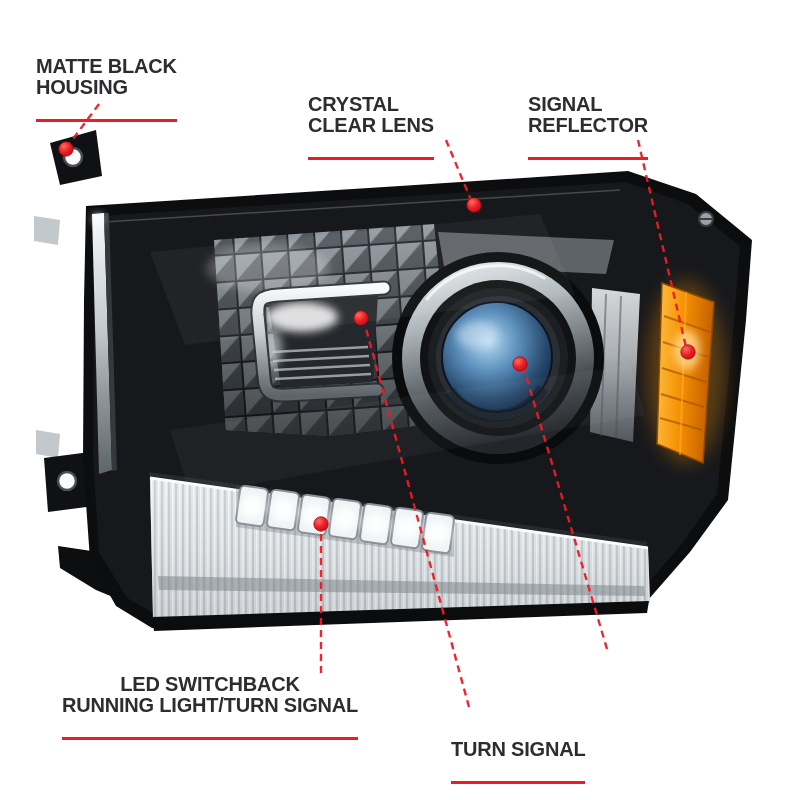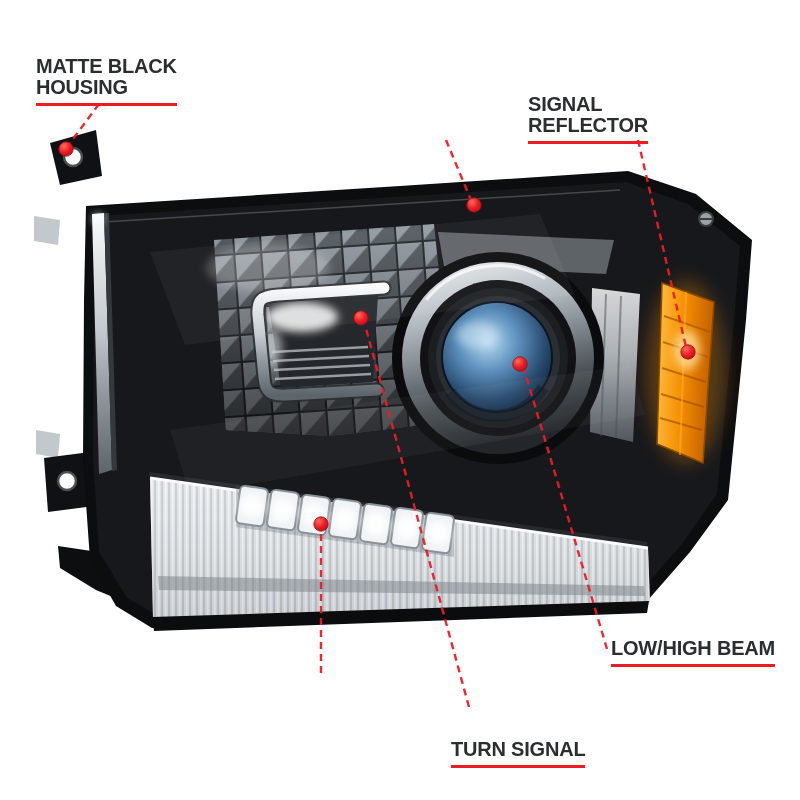--- a/index.html
+++ b/index.html
@@ -2,21 +2,21 @@
 <html style="--red: #EC1B24; --ink: #2B2D2F;"><head>
 <meta charset="utf-8">
 <style>
   :root { --red:#ec1b24; --ink:#2b2d2f; }
   html,body { margin:0; padding:0; background:#fff; }
   .stage { position:relative; width:800px; height:800px; background:#fff; overflow:hidden;
            font-family:"Liberation Sans", sans-serif; }
   .art { position:absolute; left:0; top:0; }
   .callout { position:absolute; font-weight:700; font-size:20px; line-height:21px;
              color:var(--ink); letter-spacing:-0.2px; white-space:nowrap; }
-  .callout .ul { display:inline-block; padding-bottom:5px; border-bottom:3px solid var(--red); }
+  .callout .ul { display:inline-block; padding-bottom:21px; border-bottom:3px solid var(--red); }
   .callout .ln { display:block; }
   #c1 { left:36px;  top:56px;  }
   #c2 { left:308px; top:94px;  }
   #c3 { left:528px; top:94px;  }
   #c4 { left:611px; top:638px; }
   #c5 { left:451px; top:708px;margin-top:31px; }
   #c6 { left:62px;  top:674px; text-align:center; }
   .leader { stroke:var(--red); stroke-width:2.4; stroke-dasharray:7 5; opacity:.95; }
 </style>
 </head>
@@ -231,34 +231,41 @@
     </g>
   </svg>
 
   <div class="callout" id="c1">
     <div class="ul">
       <span class="ln">MATTE BLACK</span>
       <span class="ln">HOUSING</span>
     </div>
   </div>
 
+  <div class="callout" id="c2">
+    <div class="ul">
+      <span class="ln">CRYSTAL</span>
+      <span class="ln">CLEAR LENS</span>
+    </div>
+  </div>
 
   <div class="callout" id="c3">
     <div class="ul">
       <span class="ln">SIGNAL</span>
       <span class="ln">REFLECTOR</span>
     </div>
   </div>
 
-  <div class="callout" id="c4">
-    <div class="ul">
-      <span class="ln">LOW/HIGH BEAM</span>
-    </div>
-  </div>
 
   <div class="callout" id="c5">
     <div class="ul">
       <span class="ln">TURN SIGNAL</span>
     </div>
   </div>
 
+  <div class="callout" id="c6">
+    <div class="ul">
+      <span class="ln">LED SWITCHBACK</span>
+      <span class="ln">RUNNING LIGHT/TURN SIGNAL</span>
+    </div>
+  </div>
 
 </div>
 
 </body></html>

